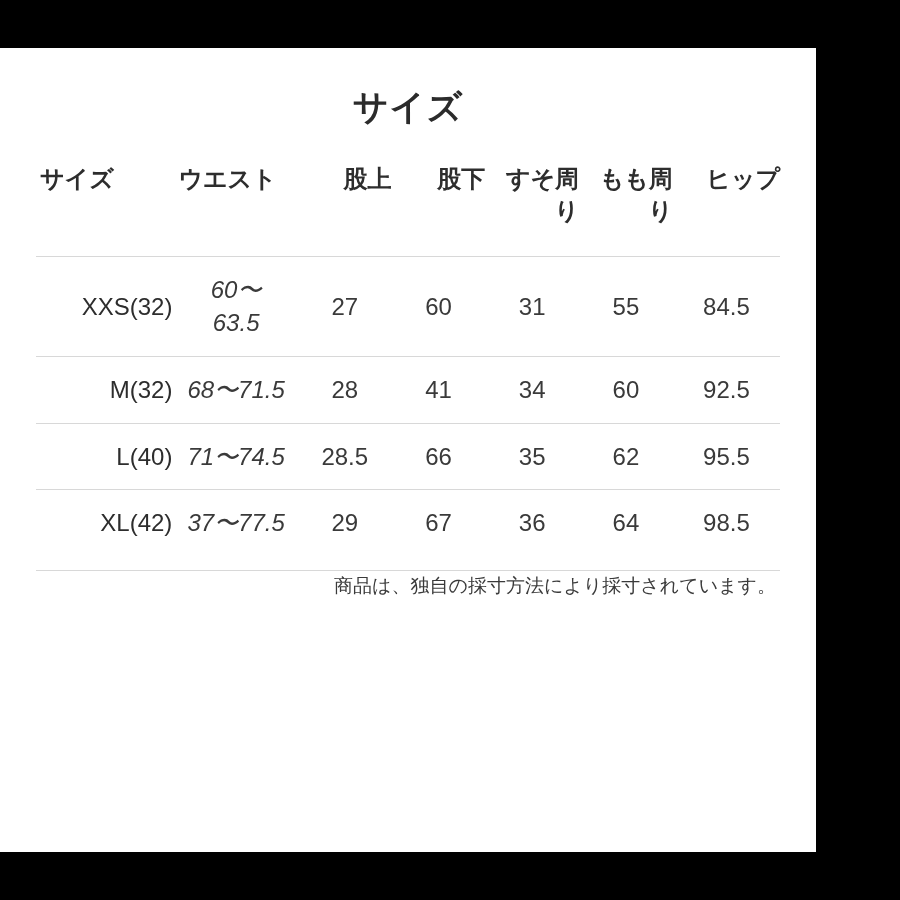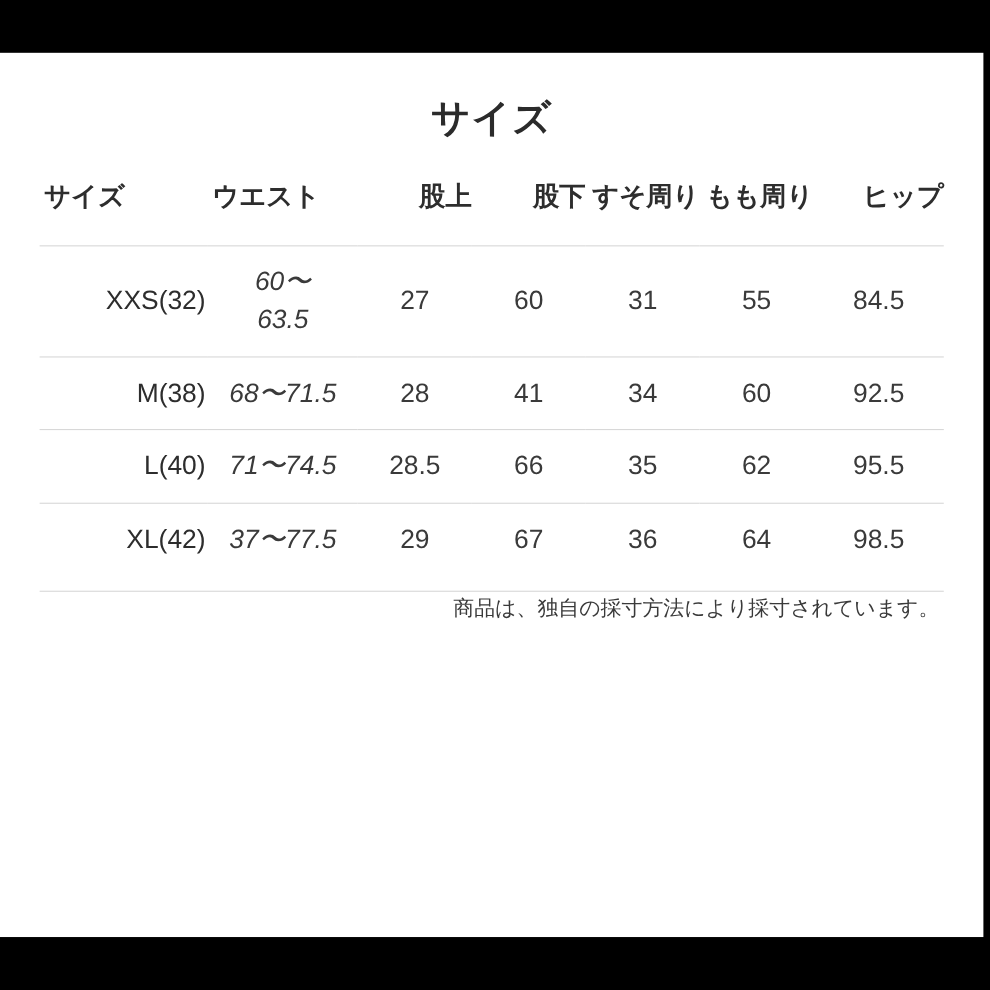--- a/index.html
+++ b/index.html
@@ -33,21 +33,21 @@
     left: 0;
     bottom: 0;
     width: 900px;
     height: 48px;
     background: #000000;
   }
   .sheet {
     position: absolute;
     left: 0;
     top: 48px;
-    width: 894px;
+    width: 816px;
     height: 804px;
     background: #ffffff;
     box-sizing: border-box;
     padding: 0 36px;
   }
   .page-title {
     text-align: center;
     font-size: 35px;
     font-weight: bold;
     color: #2b2b2b;
@@ -152,21 +152,21 @@
           <td class="label-cell">XXS(32)</td>
           <td class="waist-cell">60〜
 63.5</td>
           <td>27</td>
           <td>60</td>
           <td>31</td>
           <td>55</td>
           <td>84.5</td>
         </tr>
         <tr>
-          <td class="label-cell">M(38)</td>
+          <td class="label-cell">M(32)</td>
           <td class="waist-cell">68〜71.5</td>
           <td>28</td>
           <td>41</td>
           <td>34</td>
           <td>60</td>
           <td>92.5</td>
         </tr>
         <tr>
           <td class="label-cell">L(40)</td>
           <td class="waist-cell">71〜74.5</td>

